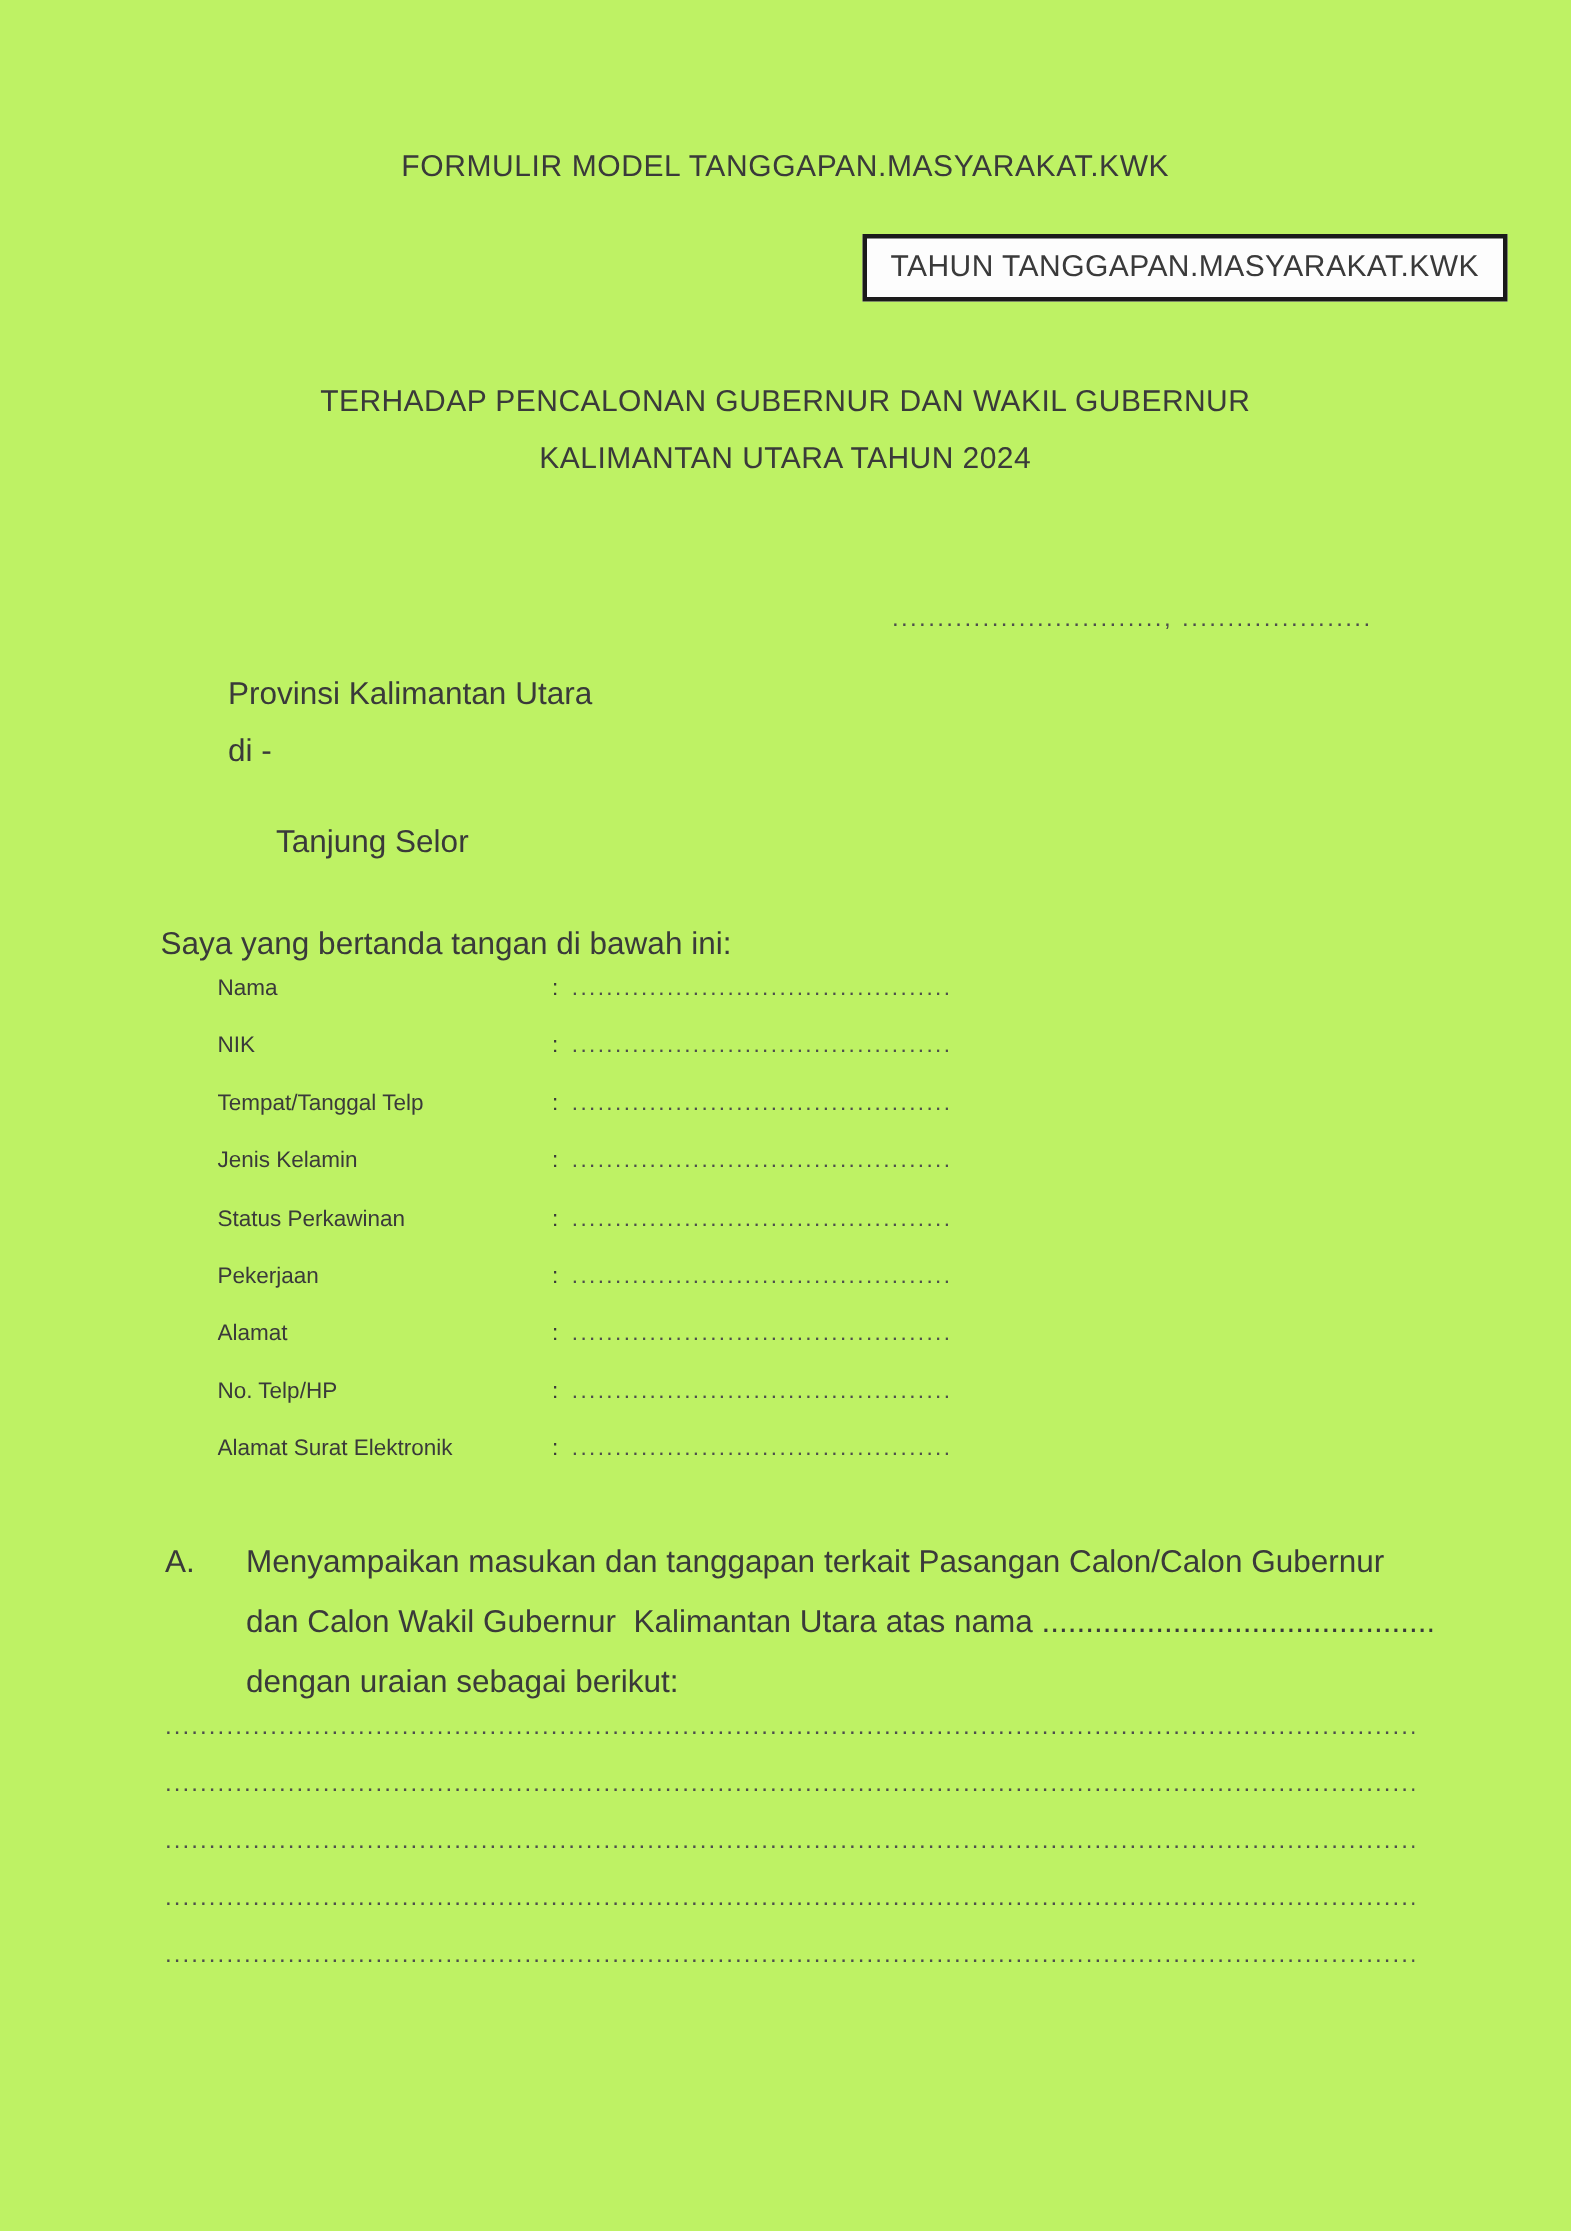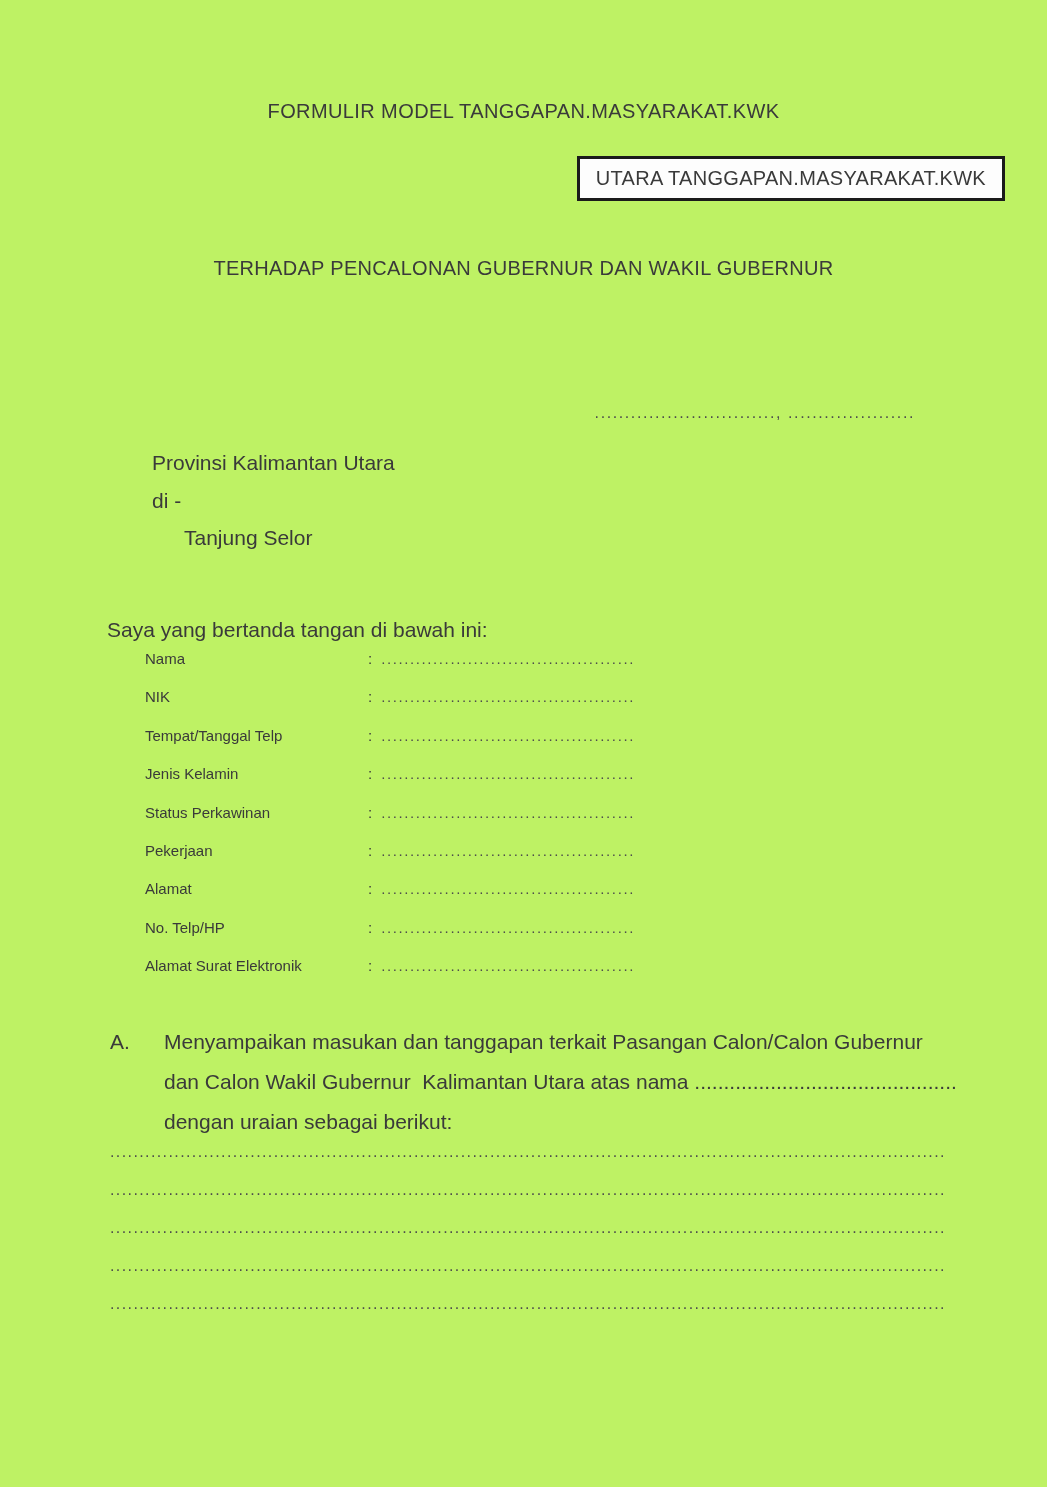--- a/index.html
+++ b/index.html
@@ -65,21 +65,21 @@
 
   
   .recipient {
     position: absolute;
     top: 444px;
     left: 107px;
     font-size: 21px;
     line-height: 37.5px;
   }
   .recipient .indent-a { padding-left: 45px; }
-  .recipient .indent-b { padding-left: 77px; }
+  .recipient .indent-b { padding-left: 77px; margin-top: 24px; }
 
   
   .intro {
     position: absolute;
     top: 618px;
     left: 107px;
     font-size: 21px;
   }
 
   
@@ -152,25 +152,26 @@
   }
 </style>
 </head>
 <body>
 
 <div class="page">
 
   <div class="form-code">FORMULIR MODEL TANGGAPAN.MASYARAKAT.KWK</div>
 
   <div class="model-box">
-    <span>UTARA TANGGAPAN.MASYARAKAT.KWK</span>
+    <span>TAHUN TANGGAPAN.MASYARAKAT.KWK</span>
   </div>
 
   <div class="heading">
     <div>TERHADAP PENCALONAN GUBERNUR DAN WAKIL GUBERNUR</div>
+    <div>KALIMANTAN UTARA TAHUN 2024</div>
   </div>
 
   <div class="place-date">.............................., .....................</div>
 
   <div class="recipient">
     <div class="indent-a">Provinsi Kalimantan Utara</div>
     <div class="indent-a">di -</div>
     <div class="indent-b">Tanjung Selor</div>
   </div>
 

